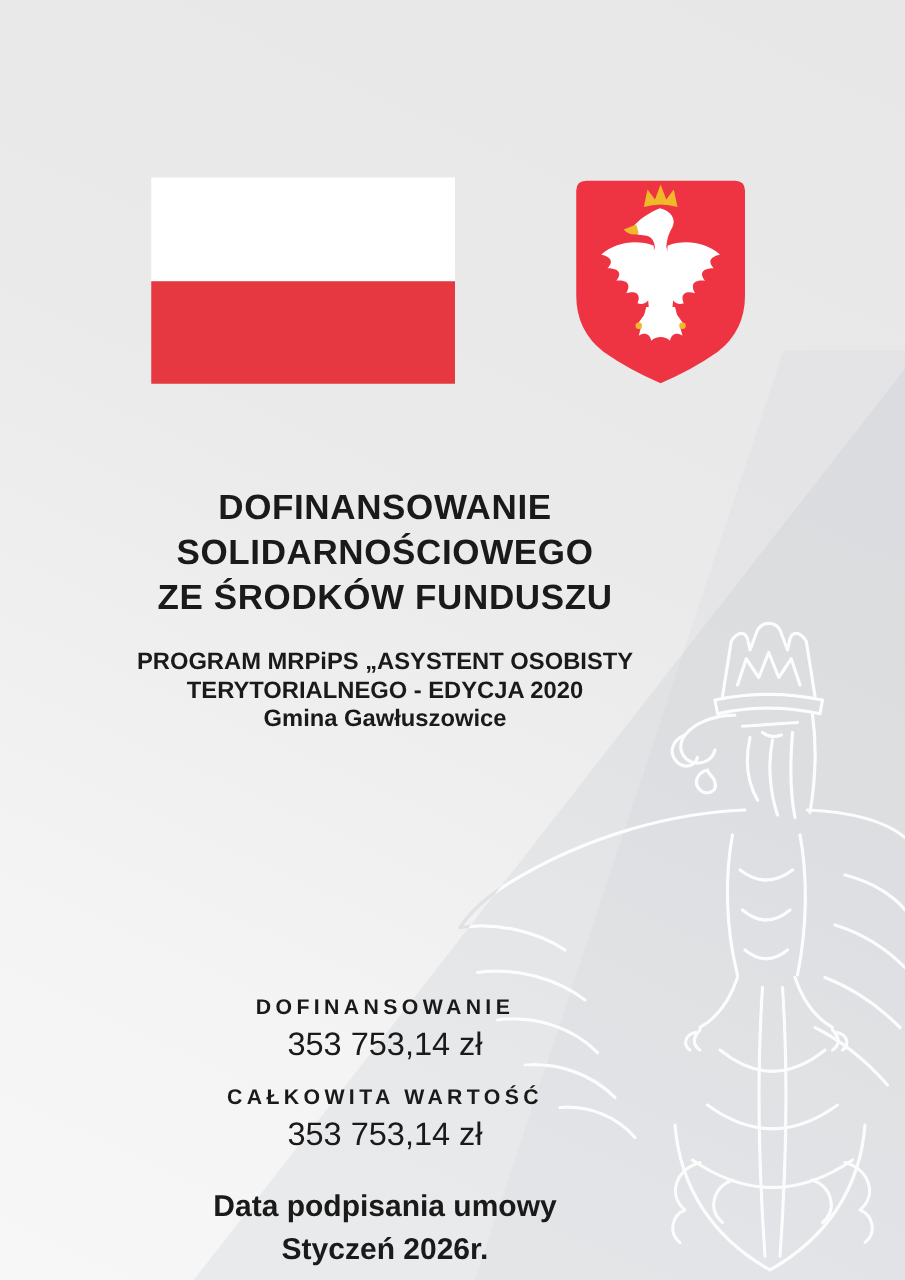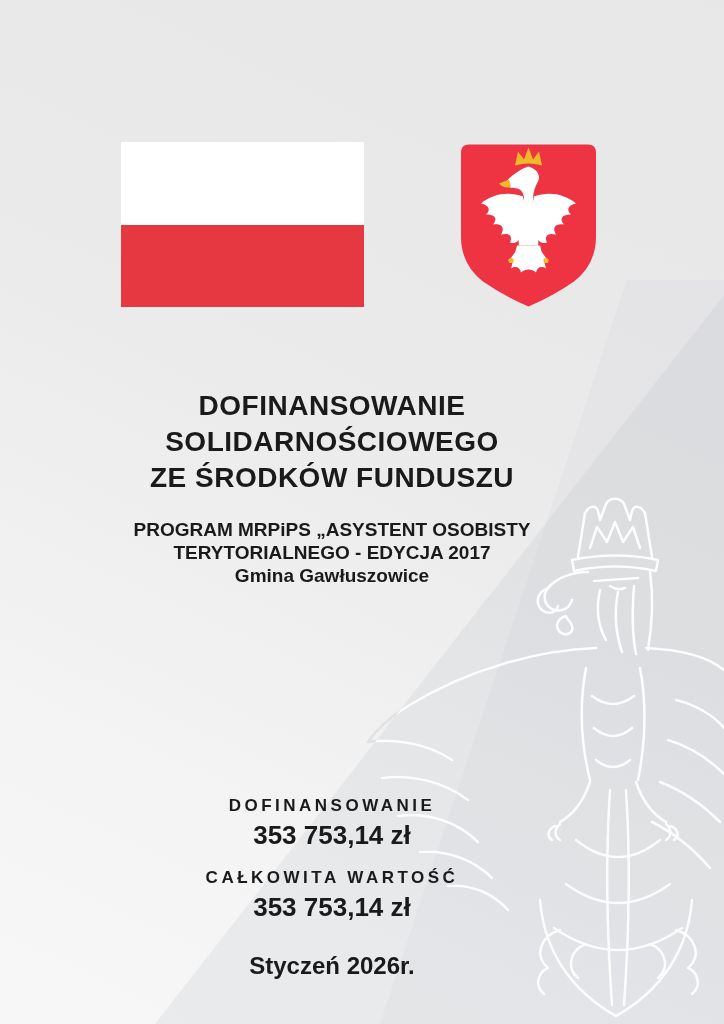--- a/index.html
+++ b/index.html
@@ -8,27 +8,27 @@
     background:linear-gradient(205deg,#e7e7e8 0%,#eaeaeb 40%,#f4f4f5 78%,#f7f7f8 100%);
     font-family:"Liberation Sans",sans-serif;color:#1a1a1a;
   }
   .bg-art{position:absolute;left:0;top:0;width:724px;height:1024px;pointer-events:none;}
   
   .flag{position:absolute;left:121px;top:142px;width:243px;height:165px;}
   .flag .white{height:50%;background:#ffffff;}
   .flag .red{height:50%;background:#e63840;}
   .emblem{position:absolute;left:457px;top:141px;width:143px;height:169px;}
   
-  .tcenter{position:absolute;left:0;width:616px;text-align:center;padding-left:24px;}
+  .tcenter{position:absolute;left:0;width:616px;text-align:center;}
   .title-block{top:388px;font-size:28px;font-weight:700;line-height:36px;letter-spacing:.5px;}
   .program-block{top:518px;font-size:19px;font-weight:700;line-height:23px;}
   .municipality{margin-top:0;text-align:center;}
   .money-block{top:796px;}
   .money-label{font-size:17px;font-weight:700;letter-spacing:3.5px;line-height:20px;}
-  .money-amount{font-size:26px;font-weight:700;line-height:30px;margin-top:4px;}
+  .money-amount{font-size:26px;font-weight:400;line-height:30px;margin-top:4px;}
   .money-gap{height:18px;}
   .date-block{top:949px;font-size:24px;font-weight:700;line-height:34px;}
 </style>
 </head>
 <body>
 
 <div class="page">
 
   <svg class="bg-art" viewBox="0 0 724 1024" aria-hidden="true">
     <defs>
@@ -113,29 +113,30 @@
   </svg>
 
   <div class="tcenter title-block">
     <div>DOFINANSOWANIE</div>
     <div>SOLIDARNOŚCIOWEGO</div>
     <div>ZE ŚRODKÓW FUNDUSZU</div>
   </div>
 
   <div class="tcenter program-block">
     <div>PROGRAM MRPiPS „ASYSTENT OSOBISTY</div>
-    <div>TERYTORIALNEGO - EDYCJA 2017</div>
+    <div>TERYTORIALNEGO - EDYCJA 2020</div>
     <div class="municipality">Gmina Gawłuszowice</div>
   </div>
 
   <div class="tcenter money-block">
     <div class="money-label">DOFINANSOWANIE</div>
     <div class="money-amount">353 753,14 zł</div>
     <div class="money-gap"></div>
     <div class="money-label">CAŁKOWITA WARTOŚĆ</div>
     <div class="money-amount">353 753,14 zł</div>
   </div>
 
   <div class="tcenter date-block">
+    <div>Data podpisania umowy</div>
     <div>Styczeń 2026r.</div>
   </div>
 
 </div>
 
 </body></html>

